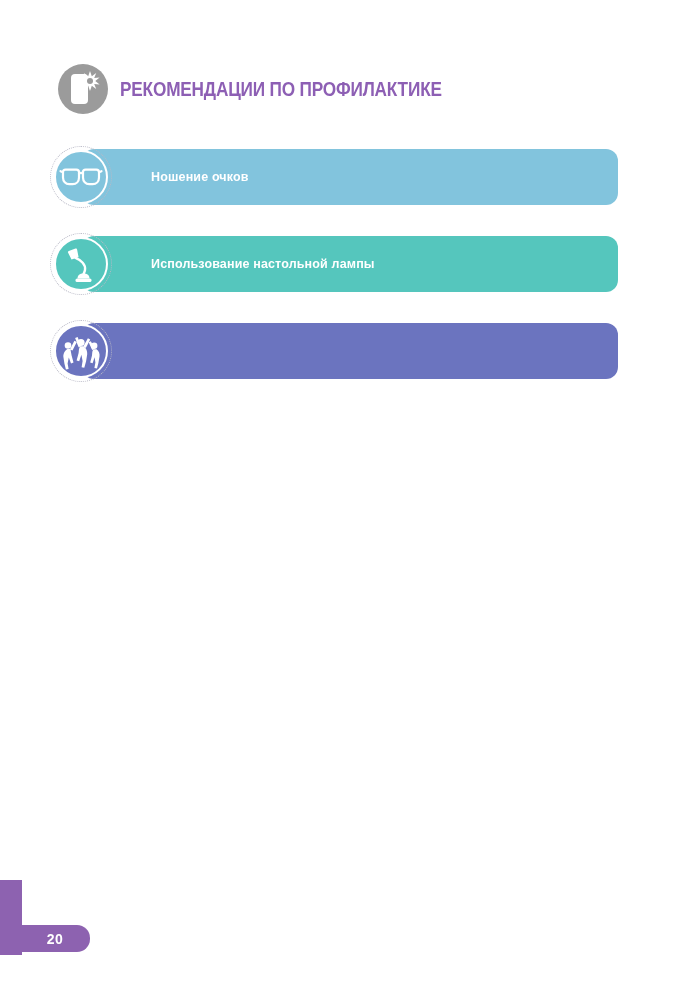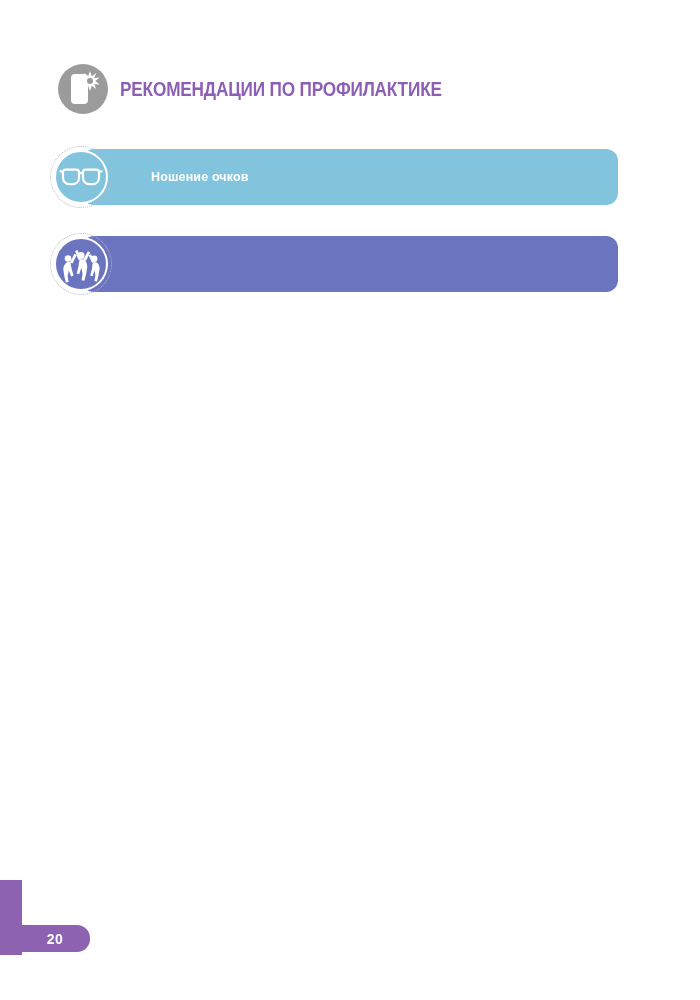--- a/index.html
+++ b/index.html
@@ -187,20 +187,38 @@
           <path d="M29,22 C29,20.5 30,19.6 31.6,19.6 L42.4,19.6 C44,19.6 45,20.6 45,22.2 L45,27.5 C45,31.3 42.4,34.2 38.6,34.2 L35.2,34.2 C31.6,34.2 29,31.3 29,27.5 Z"></path>
           <path d="M25,23.6 C26.2,22.6 27.8,22.6 29,23.6"></path>
           <path d="M9,22.2 L6.5,21.2"></path>
           <path d="M45,22.2 L47.5,21.2"></path>
         </g>
       </svg>
     </div>
     <div class="bar-label">Ношение очков</div>
   </div>
 
+  <div class="bar-row">
+    <div class="bar" style="background:#55c6bd"></div>
+    <div class="icon-badge">
+      <div class="dotted-ring"></div>
+      <div class="disc" style="background:#55c6bd"></div>
+      <svg class="glyph" viewBox="0 0 54 54">
+        <g fill="#ffffff" stroke="none">
+          <path d="M17.5,22.5 L14,15.5 C13.7,14.8 14.1,14.1 14.8,13.9 L21.5,11.6 C22.3,11.3 23,11.8 23.1,12.6 L24.6,20.2 Z"></path>
+          <rect x="21.5" y="41.5" width="16" height="3.6" rx="1.6"></rect>
+          <path d="M23.5,41.5 C23.5,38.6 25.7,36.6 29.5,36.6 C33.3,36.6 35.5,38.6 35.5,41.5 Z"></path>
+        </g>
+        <g fill="none" stroke="#ffffff" stroke-width="2.4" stroke-linecap="round">
+          <path d="M21.5,20.8 C27,23 32,27.5 31,33 C30.6,35 29.8,36.2 29.5,37"></path>
+        </g>
+      </svg>
+    </div>
+    <div class="bar-label">Использование настольной лампы</div>
+  </div>
 
   <div class="bar-row">
     <div class="bar" style="background:#6b74bf"></div>
     <div class="icon-badge">
       <div class="dotted-ring"></div>
       <div class="disc" style="background:#6b74bf"></div>
       <svg class="glyph" viewBox="0 0 54 54">
         <g fill="#ffffff">
 
           <circle cx="14" cy="21.5" r="3.3"></circle>

